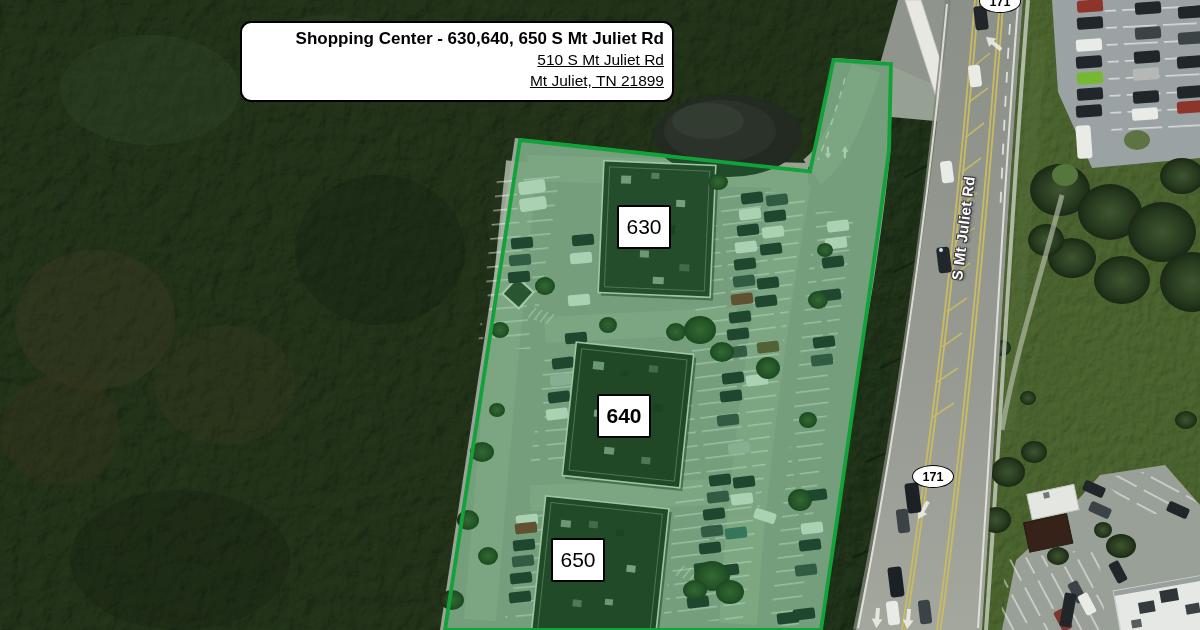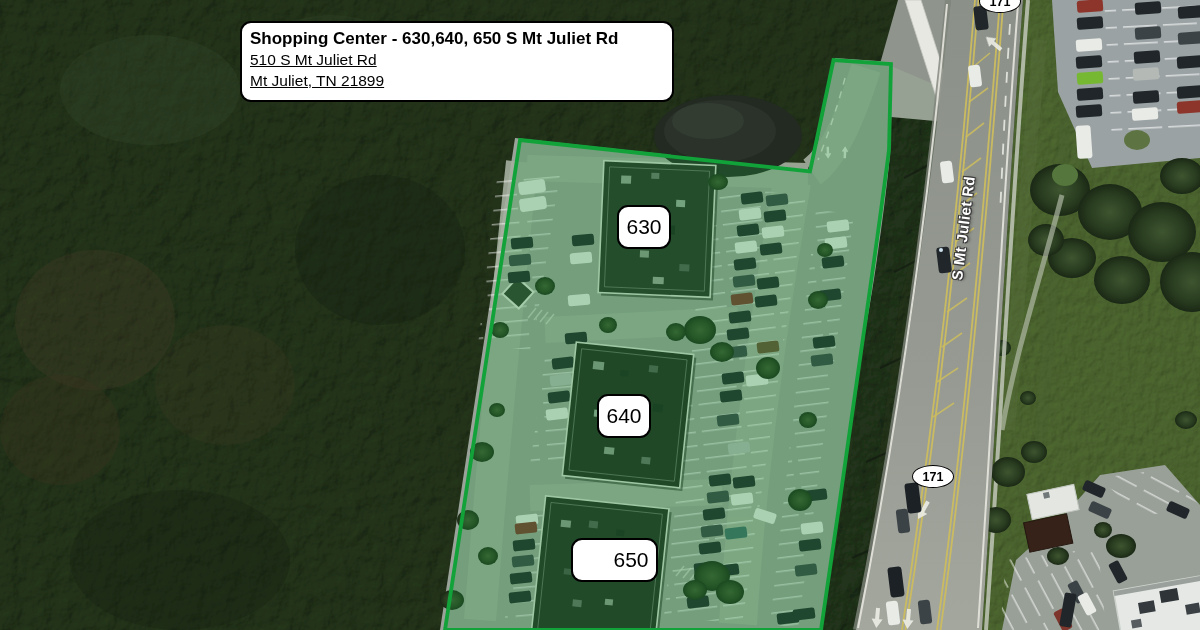--- a/index.html
+++ b/index.html
@@ -4,27 +4,27 @@
 <style>
   html,body{margin:0;padding:0;background:#111;}
   .map-root{
     position:relative;width:1200px;height:630px;overflow:hidden;
     font-family:"Liberation Sans",sans-serif;background:#223020;
   }
   .map-root svg{position:absolute;left:0;top:0;display:block;}
   .info-card{
     position:absolute;left:240px;top:21px;width:414px;
     background:#fff;border:2px solid #000;border-radius:11px;
-    padding:5px 8px 8px;text-align:left;color:#000;z-index:30;
+    padding:5px 8px 8px;text-align:right;color:#000;z-index:30;
   }
   .info-title{font-size:17px;font-weight:bold;line-height:1.3;white-space:nowrap;}
   .info-addr{font-size:15.5px;line-height:1.35;text-decoration:underline;cursor:pointer;}
   .bldg-label{
     position:absolute;width:50px;height:40px;background:#fff;
-    border:2px solid #000;border-radius:11px;color:#000;
+    border:2px solid #000;border-radius:2px;color:#000;
     display:flex;align-items:center;justify-content:center;
     font-size:21px;z-index:20;
   }
   .shield{
     position:absolute;width:40px;height:21px;background:#fff;
     border:1.5px solid #000;border-radius:50%;color:#000;
     display:flex;align-items:center;justify-content:center;
     font-size:12.5px;font-weight:bold;z-index:15;
   }
   .road-name{
@@ -455,21 +455,21 @@
   </g>
 </svg>
 
 <div class="info-card">
   <div class="info-title">Shopping Center - 630,640, 650 S Mt Juliet Rd</div>
   <div class="info-addr">510 S Mt Juliet Rd</div>
   <div class="info-addr">Mt Juliet, TN 21899</div>
 </div>
 
 <div class="bldg-label" style="left:617px;top:205px;">630</div>
-<div class="bldg-label" style="left:597px;top:394px;">640</div>
-<div class="bldg-label" style="left:571px;top:538px;padding-left:33px;">650</div>
+<div class="bldg-label" style="left:597px;top:394px;font-weight:bold;">640</div>
+<div class="bldg-label" style="left:551px;top:538px;">650</div>
 
 <div class="shield" style="left:979px;top:-10px;">171</div>
 <div class="shield" style="left:912px;top:465px;">171</div>
 
 <div class="road-name">S Mt Juliet Rd</div>
 
 </div>
 
 </body></html>

